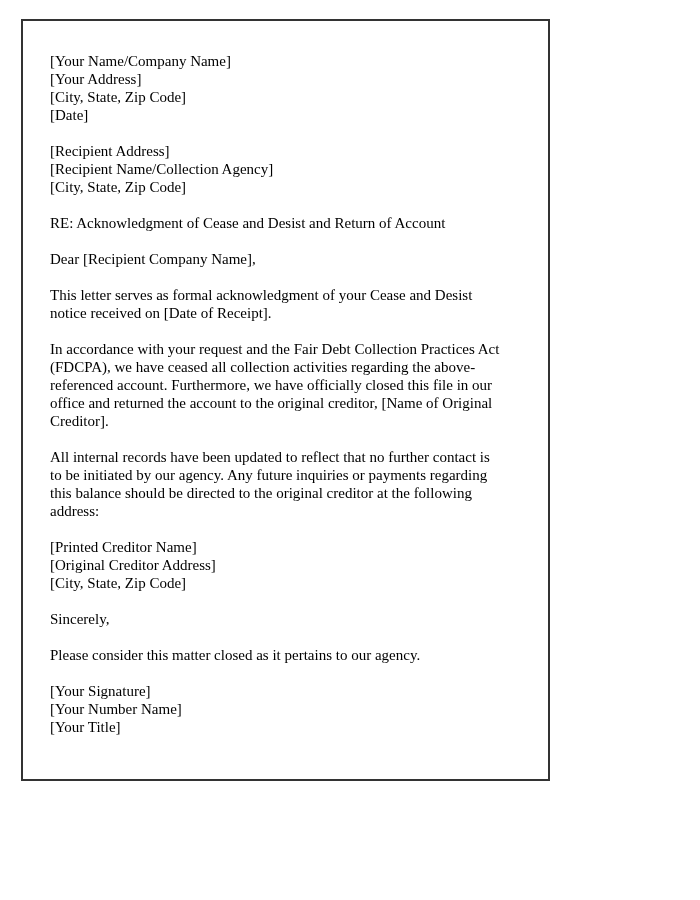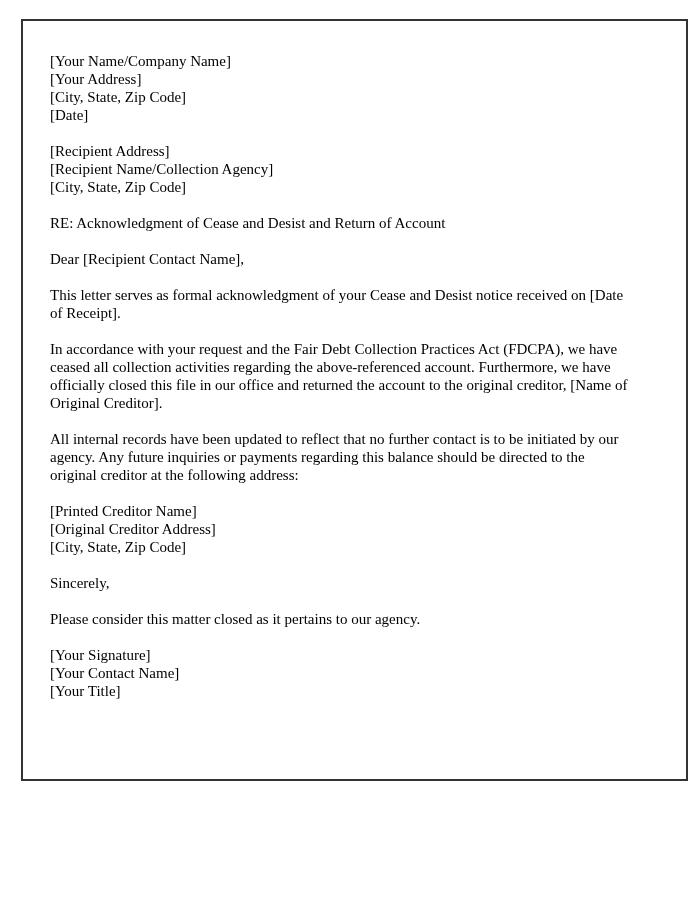--- a/index.html
+++ b/index.html
@@ -12,21 +12,21 @@
     height: 900px;
     position: relative;
     font-family: "Liberation Serif", "DejaVu Serif", serif;
     color: #000000;
     overflow: hidden;
   }
   .letter-frame {
     position: absolute;
     left: 21px;
     top: 19px;
-    width: 667px;
+    width: 529px;
     height: 762px;
     box-sizing: border-box;
     border: 2px solid #333333;
     background: #ffffff;
     padding: 31px 44px 0 27px;
     font-size: 15px;
     line-height: 18px;
   }
   .block {
     margin: 0 0 18px 0;
@@ -57,37 +57,37 @@
   <div class="block">
     <div class="line">[Recipient Address]</div>
     <div class="line">[Recipient Name/Collection Agency]</div>
     <div class="line">[City, State, Zip Code]</div>
   </div>
 
   <div class="block">
     <div class="line bold">RE: Acknowledgment of Cease and Desist and Return of Account</div>
   </div>
 
-  <p class="para">Dear [Recipient Contact Name],</p>
+  <p class="para">Dear [Recipient Company Name],</p>
 
   <p class="para">This letter serves as formal acknowledgment of your Cease and Desist notice received on [Date of Receipt].</p>
 
   <p class="para">In accordance with your request and the Fair Debt Collection Practices Act (FDCPA), we have ceased all collection activities regarding the above-referenced account. Furthermore, we have officially closed this file in our office and returned the account to the original creditor, [Name of Original Creditor].</p>
 
   <p class="para">All internal records have been updated to reflect that no further contact is to be initiated by our agency. Any future inquiries or payments regarding this balance should be directed to the original creditor at the following address:</p>
 
   <div class="block">
     <div class="line">[Printed Creditor Name]</div>
     <div class="line">[Original Creditor Address]</div>
     <div class="line">[City, State, Zip Code]</div>
   </div>
 
   <p class="para">Sincerely,</p>
 
   <p class="para">Please consider this matter closed as it pertains to our agency.</p>
 
   <div class="block">
     <div class="line">[Your Signature]</div>
-    <div class="line">[Your Contact Name]</div>
+    <div class="line">[Your Number Name]</div>
     <div class="line">[Your Title]</div>
   </div>
 
 </div>
 
 </body></html>

